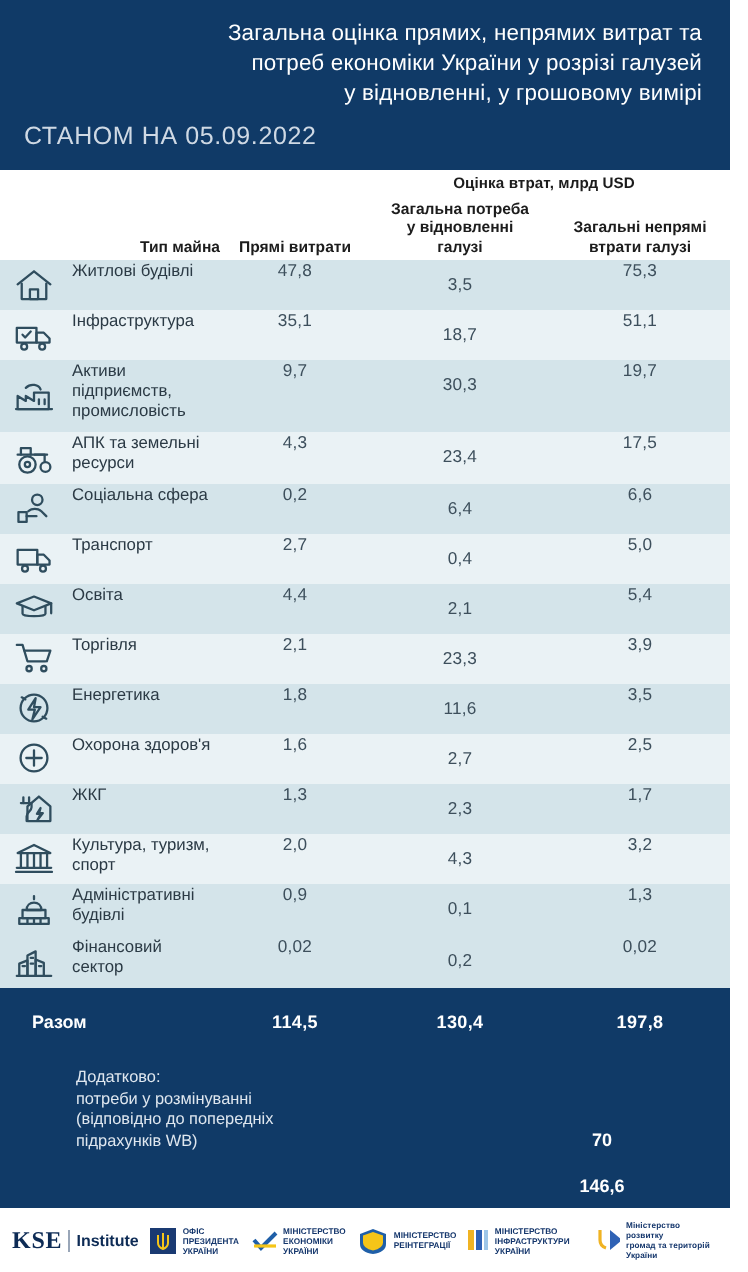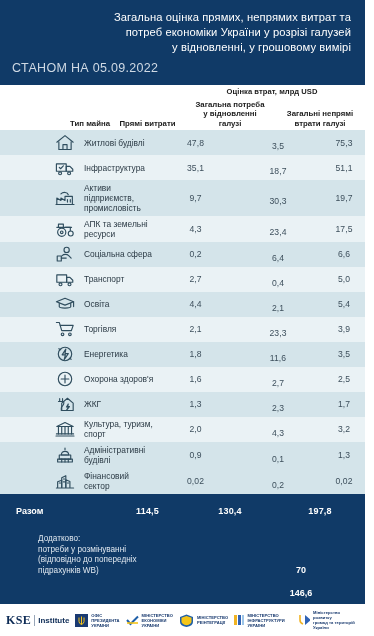--- a/index.html
+++ b/index.html
@@ -92,25 +92,24 @@
 
   
   .table {
     flex: 1 1 auto;
     display: flex;
     flex-direction: column;
     background: #eef4f7;
   }
   .row {
     display: flex;
-    align-items: center;
+    align-items: flex-start;
     box-sizing: border-box;
     min-height: 25px;
     flex: 1 1 auto;
-    padding-left: 48px;
   }
   .row.odd  { background: #d4e4ea; }
   .row.even { background: #eaf2f5; }
 
   .cell-icon {
     flex: 0 0 32px;
     height: 100%;
     display: flex;
     align-items: center;
     justify-content: center;

